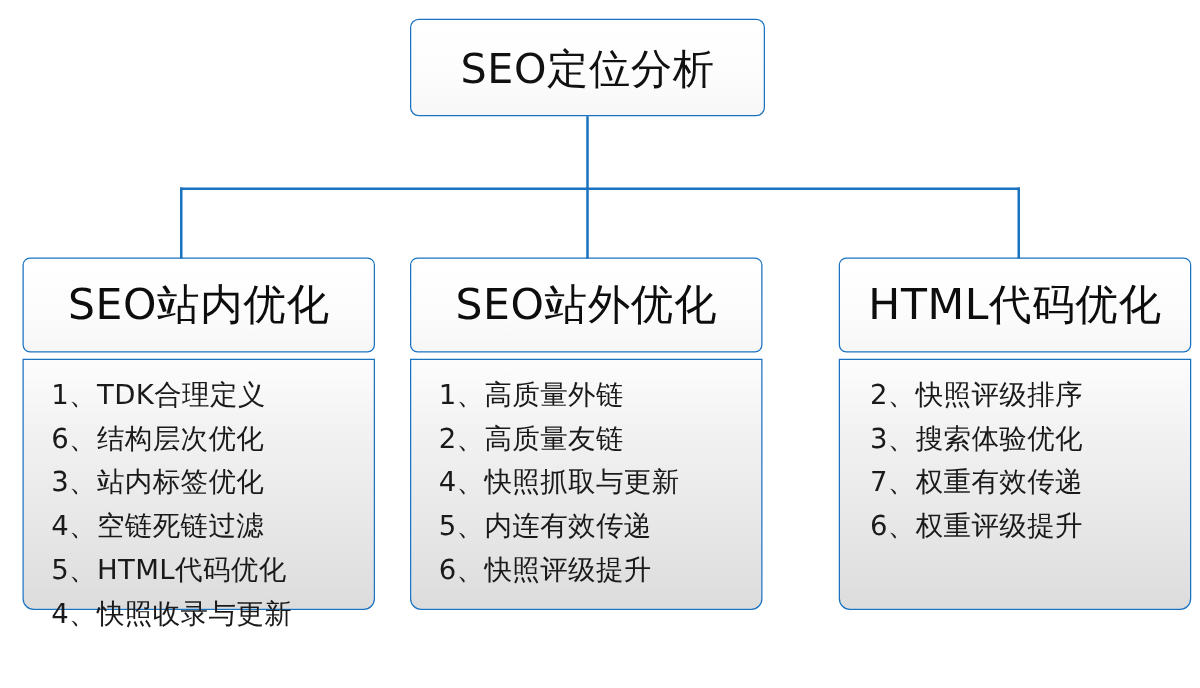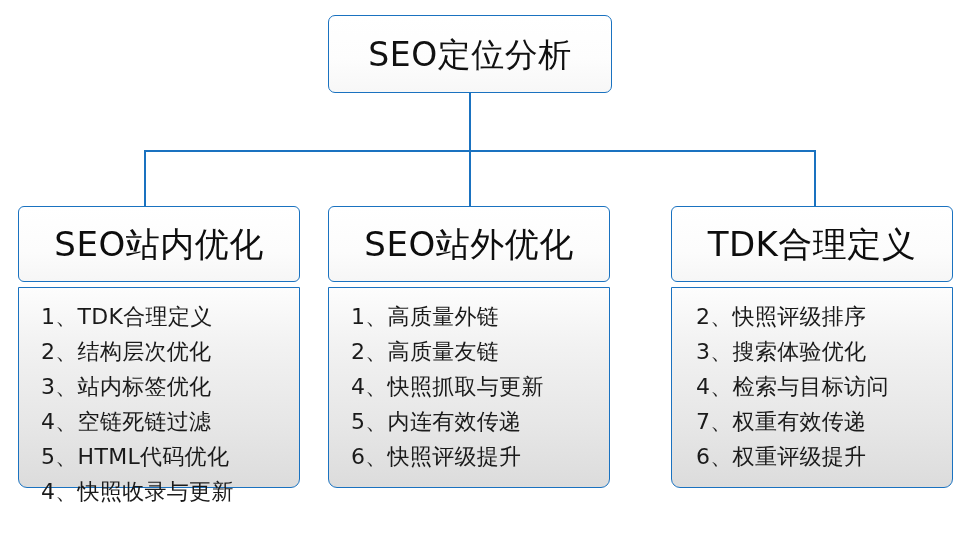--- a/index.html
+++ b/index.html
@@ -118,21 +118,21 @@
   <div class="top-box">
     <span class="title">SEO定位分析</span>
   </div>
 
   <div class="column col-1">
     <div class="col-head">
       <span class="head-text">SEO站内优化</span>
     </div>
     <div class="col-list">
       <div class="list-item">1、TDK合理定义</div>
-      <div class="list-item">2、结构层次优化</div>
+      <div class="list-item">6、结构层次优化</div>
       <div class="list-item">3、站内标签优化</div>
       <div class="list-item">4、空链死链过滤</div>
       <div class="list-item">5、HTML代码优化</div>
       <div class="list-item">4、快照收录与更新</div>
     </div>
   </div>
 
   <div class="column col-2">
     <div class="col-head">
       <span class="head-text">SEO站外优化</span>
@@ -141,24 +141,23 @@
       <div class="list-item">1、高质量外链</div>
       <div class="list-item">2、高质量友链</div>
       <div class="list-item">4、快照抓取与更新</div>
       <div class="list-item">5、内连有效传递</div>
       <div class="list-item">6、快照评级提升</div>
     </div>
   </div>
 
   <div class="column col-3">
     <div class="col-head">
-      <span class="head-text">TDK合理定义</span>
+      <span class="head-text">HTML代码优化</span>
     </div>
     <div class="col-list">
       <div class="list-item">2、快照评级排序</div>
       <div class="list-item">3、搜索体验优化</div>
-      <div class="list-item">4、检索与目标访问</div>
       <div class="list-item">7、权重有效传递</div>
       <div class="list-item">6、权重评级提升</div>
     </div>
   </div>
 
 </div>
 
 </body></html>

